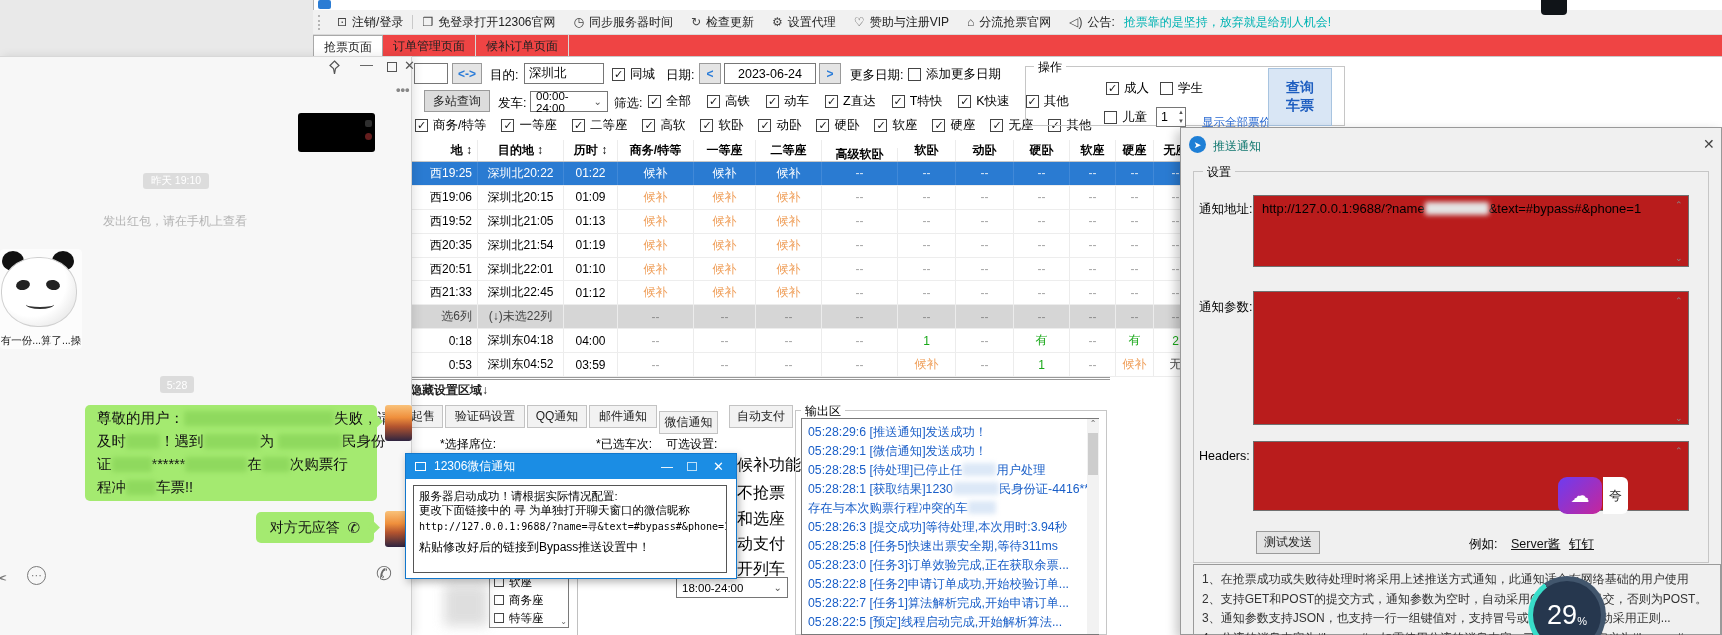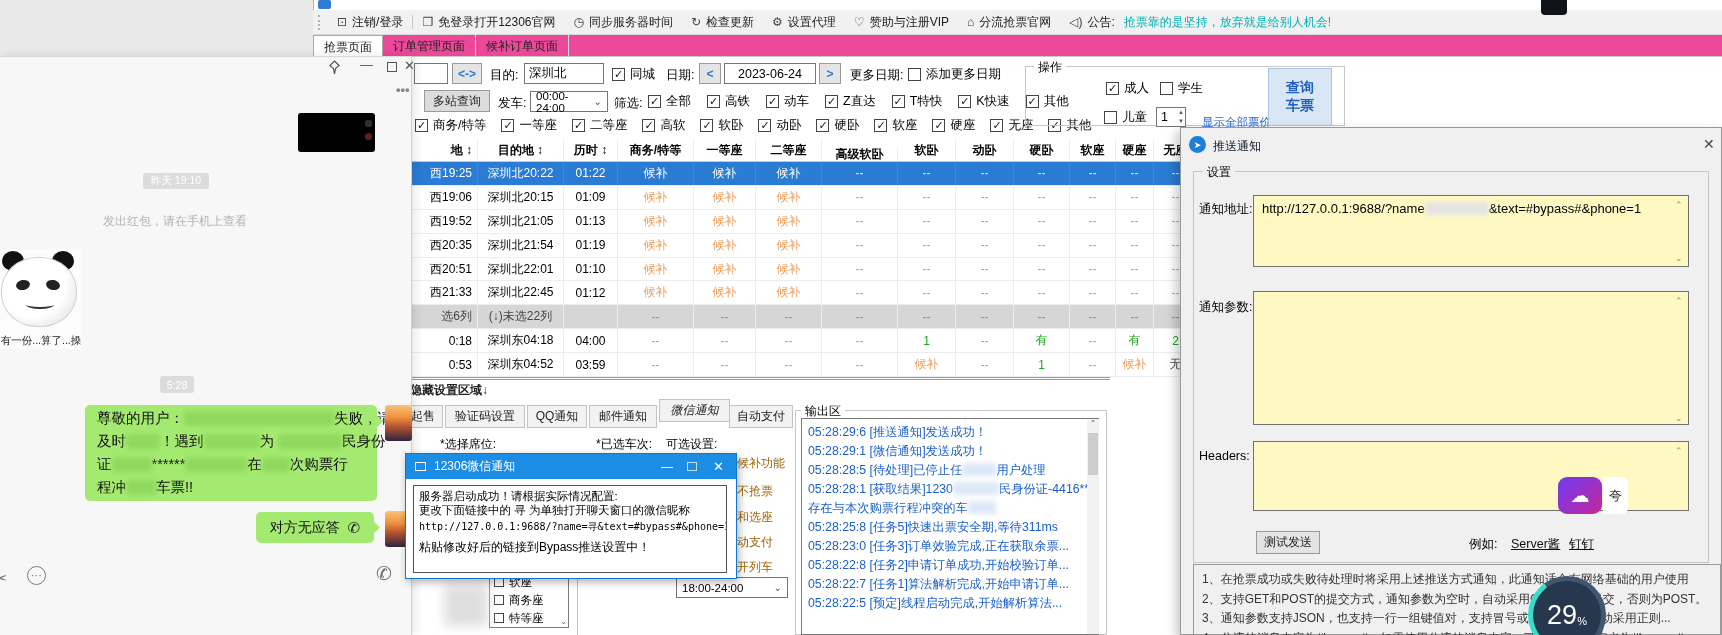--- a/index.html
+++ b/index.html
@@ -7,21 +7,21 @@
   .canvas{position:relative;width:1722px;height:635px;overflow:hidden;background:#e9e9e9}
   .abs{position:absolute}
   
   .main-win{left:313px;top:0;width:1409px;height:635px;background:#fff;border-left:1px solid #b3b3b3}
   .toolbar{left:313px;top:10px;width:1409px;height:25px;background:#f1f1f1;border-bottom:1px solid #d9d9d9;display:flex;align-items:center;font-size:12px;color:#222}
   .grip{width:4px;height:15px;margin:0 6px 0 5px;border-left:2px dotted #b5b5b5}
   .titem{display:flex;align-items:center;gap:5px;padding:0 9px;white-space:nowrap;cursor:default}
   .titem .ic{font-size:12px;color:#444}
   .tsep{width:1px;height:14px;background:#c9c9c9}
   .announce{color:#00b3b3;white-space:nowrap}
-  .tabstrip{left:313px;top:35px;width:1409px;height:22px;background:#ec4899;border-bottom:1px solid #c9c9c9;display:flex;font-size:12px}
+  .tabstrip{left:313px;top:35px;width:1409px;height:22px;background:#ef4444;border-bottom:1px solid #c9c9c9;display:flex;font-size:12px}
   .mtab{padding:3px 10px 0 10px;color:#222;border-right:1px solid #d8d8d8;cursor:default}
   .mtab.active{background:#fff;border:1px solid #a9a9a9;border-bottom:1px solid #fff;margin-bottom:-1px}
   
   .inp{position:absolute;background:#fff;border:1px solid #767676;font-size:12.5px;display:flex;align-items:center;padding:0 4px;color:#000}
   .btn{position:absolute;background:#e4e4e4;border:1px solid #9a9a9a;display:flex;align-items:center;justify-content:center;font-size:12px;color:#222;cursor:default}
   .btn.blue{color:#2b7cd8;font-weight:bold}
   .lbl{position:absolute;font-size:12.5px;color:#000;white-space:nowrap}
   .cb{display:inline-flex;align-items:center;gap:5px;font-size:12.5px;color:#000;white-space:nowrap}
   .cb i{width:13px;height:13px;border:1px solid #444;background:#fff;display:inline-flex;align-items:center;justify-content:center;font-style:normal;font-size:11px;line-height:1;color:#111}
   .cb.on i::before{content:"✓";font-weight:bold}
@@ -39,21 +39,21 @@
   .selrow{background:#2a7bd2;color:#fff}
   .selrow .tcell{border-right-color:#4189d8}
   .sumrow{background:#d6d6d6;color:#444}
   .wl{color:#ef9d57}.selrow .wl{color:#fff}
   .dim{color:#a6a6a6}.selrow .dim{color:#d8e6f6}.sumrow .dim{color:#8f8f8f}
   .ok{color:#18a818}.none{color:#444}
   .dbl{position:absolute;left:404px;top:377px;width:706px;border-top:3px double #999}
   .divtxt{position:absolute;left:404px;top:382px;width:706px;font-size:12px;font-weight:bold;color:#222}
   
   .stab{position:absolute;height:23px;background:#f2f2f2;border:1px solid #c3c3c3;display:flex;align-items:center;justify-content:center;font-size:12px;color:#222;white-space:nowrap;overflow:hidden}
-  .frag{position:absolute;font-size:12px;color:#a16207;white-space:nowrap}
+  .frag{position:absolute;font-size:16px;color:#000000;white-space:nowrap}
   
   .logbox{position:absolute;left:801px;top:418px;width:298px;height:217px;background:#fff;border:1px solid #7a7a7a;overflow:hidden;padding:4px 2px 0 6px}
   .logline{font-size:12.3px;line-height:19px;color:#1a5fc8;white-space:nowrap}
   .blurseg{display:inline-block;height:13px;border-radius:2px;vertical-align:-2px;filter:blur(2.5px)}
   .logline .blurseg{background:#dce8f7}
   .sbar{position:absolute;left:1087px;top:419px;width:12px;height:215px;background:#f2f2f2;font-size:8px;color:#666;text-align:center}
   .sthumb{position:absolute;left:1088px;top:433px;width:10px;height:42px;background:#cdcdcd}
   
   .chat{left:0;top:56px;width:412px;height:579px;background:#f7f7f7;border-top:1px solid #d8d8d8;border-right:1px solid #cfcfcf;box-shadow:3px 0 9px rgba(0,0,0,.10)}
   .ctrl{position:absolute;color:#555;font-size:13px}
@@ -62,21 +62,21 @@
   .bubble{position:absolute;background:#a4ea70;border-radius:5px;color:#111}
   .bubble .tail{position:absolute;right:-4px;top:12px;width:9px;height:9px;background:#a4ea70;transform:rotate(45deg)}
   .bline{font-size:14.5px;line-height:23px;white-space:nowrap}
   .bline .blurseg{background:#8fd95e;height:15px;vertical-align:-3px}
   .avatar{position:absolute;width:27px;height:36px;border-radius:3px;background:linear-gradient(#f9c27a 0%,#ef8f3c 35%,#b3542f 60%,#2e2440 100%)}
   .meme{position:absolute;left:0;top:249px;width:82px;height:100px;background:#fcfcfc;border-radius:4px;overflow:hidden}
   
   .wxdlg{left:405px;top:453px;width:332px;height:126px;background:#fff;border:1px solid #1177cc;box-shadow:2px 3px 8px rgba(0,0,0,.3)}
   .wxtitle{position:absolute;left:0;top:0;width:100%;height:25px;background:#1b8de4;color:#fff;display:flex;align-items:center;font-size:12px}
   .pushdlg{left:1180px;top:127px;width:542px;height:508px;background:#f0f0f0;border:1px solid #999;box-shadow:-4px 4px 10px rgba(0,0,0,.22)}
-  .txtarea{position:absolute;background:#fef9c3;border:1px solid #707070}
+  .txtarea{position:absolute;background:#b91c1c;border:1px solid #707070}
   .scrgl{position:absolute;font-size:9px;color:#888}
   .noteline{font-size:12px;line-height:19.5px;color:#333;white-space:nowrap}
   
   .quark{left:1558px;top:477px;width:44px;height:37px;border-radius:9px;background:linear-gradient(135deg,#6d3cf0,#c6269b);display:flex;align-items:center;justify-content:center;color:#fff;font-size:19px;z-index:40}
   .quarktag{left:1603px;top:477px;width:25px;height:37px;border-radius:0 6px 6px 0;background:#fff;display:flex;align-items:center;justify-content:center;font-size:13px;color:#333;z-index:39}
   .badge{left:1528px;top:576px;width:78px;height:78px;border-radius:50%;background:conic-gradient(from 220deg,#38dcc9 0deg 104deg,#42566d 104deg 360deg);display:flex;align-items:center;justify-content:center;z-index:41}
   .badge .in{width:68px;height:68px;border-radius:50%;background:#26374e;color:#fff;display:flex;align-items:center;justify-content:center;font-size:27px}
   .badge .pc{font-size:11px;margin-top:12px}
   .darkfrag{left:1541px;top:0;width:26px;height:15px;background:#101418;border-radius:0 0 4px 4px;z-index:41}
 </style>
@@ -411,21 +411,21 @@
       </div>
     </div>
   <div class="dbl"></div>
   <div class="divtxt">↓隐藏设置区域↓</div>
 
   <div id="settings-tabs">
       <div class="stab" style="left: 403px; top: 405px; width: 40px;">起售</div>
       <div class="stab" style="left: 445px; top: 405px; width: 80px;">验证码设置</div>
       <div class="stab" style="left: 527px; top: 405px; width: 60px;">QQ通知</div>
       <div class="stab" style="left: 589px; top: 405px; width: 68px;">邮件通知</div>
-      <div class="stab" style="left: 659px; top: 399px; width: 71px; font-style: italic;">微信通知</div>
+      <div class="stab" style="left: 659px; top: 411px; width: 59px;">微信通知</div>
       <div class="stab" style="left: 729px; top: 405px; width: 64px;">自动支付</div>
     </div>
   <div class="lbl" style="left:440px;top:436px;font-size:12px">*选择席位:</div>
   <div class="lbl" style="left:596px;top:436px;font-size:12px">*已选车次:</div>
   <div class="lbl" style="left:666px;top:436px;font-size:12px">可选设置:</div>
   <div id="option-frags">
       <div class="frag" style="left: 737px; top: 455px;">候补功能</div>
       <div class="frag" style="left: 737px; top: 483px;">不抢票</div>
       <div class="frag" style="left: 737px; top: 509px;">和选座</div>
       <div class="frag" style="left: 737px; top: 534px;">动支付</div>
@@ -452,20 +452,21 @@
     </div>
 
   <div class="groupbox" style="left:795px;top:410px;width:312px;height:225px"></div>
   <div class="glegend" style="left:801px;top:403px;font-weight:bold;font-weight:normal">输出区</div>
   <div class="logbox" id="log-box">
       <div class="logline"><span>05:28:29:6  [推送通知]发送成功！</span></div>
       <div class="logline"><span>05:28:29:1  [微信通知]发送成功！</span></div>
       <div class="logline"><span>05:28:28:5  [待处理]已停止任</span><span class="blurseg" style="width: 34px;"></span><span>用户处理</span></div>
       <div class="logline"><span>05:28:28:1  [获取结果]1230</span><span class="blurseg" style="width: 46px;"></span><span>民身份证-4416******</span></div>
       <div class="logline"><span>存在与本次购票行程冲突的车</span><span class="blurseg" style="width: 28px;"></span></div>
+      <div class="logline"><span>05:28:26:3  [提交成功]等待处理,本次用时:3.94秒</span></div>
       <div class="logline"><span>05:28:25:8  [任务5]快速出票安全期,等待311ms</span></div>
       <div class="logline"><span>05:28:23:0  [任务3]订单效验完成,正在获取余票...</span></div>
       <div class="logline"><span>05:28:22:8  [任务2]申请订单成功,开始校验订单...</span></div>
       <div class="logline"><span>05:28:22:7  [任务1]算法解析完成,开始申请订单...</span></div>
       <div class="logline"><span>05:28:22:5  [预定]线程启动完成,开始解析算法...</span></div>
     </div>
   <div class="sbar">⌃</div>
   <div class="sthumb"></div>
 
   <div class="abs chat"></div>
@@ -529,21 +530,21 @@
     <div class="abs" style="left:7px;top:31px;width:314px;height:88px;border:1px solid #555;background:#fff;padding:3px 5px;overflow:hidden">
       <div style="font-size:11.5px;line-height:14px;white-space:nowrap">服务器启动成功！请根据实际情况配置:</div>
       <div style="font-size:11.5px;line-height:14px;white-space:nowrap">更改下面链接中的 寻 为单独打开聊天窗口的微信昵称</div>
       <div style="font-family:'DejaVu Sans Mono','Liberation Mono',monospace;font-size:10px;line-height:20px;white-space:nowrap">http://127.0.0.1:9688/?name=寻&amp;text=#bypass#&amp;phone=1</div>
       <div style="font-size:12px;line-height:20px;white-space:nowrap">粘贴修改好后的链接到Bypass推送设置中！</div>
     </div>
   </div>
 
   <div class="abs pushdlg">
     <div class="abs" style="left:8px;top:8px;width:17px;height:17px;border-radius:50%;background:#1e7fd6;color:#fff;display:flex;align-items:center;justify-content:center;font-size:9px">➤</div>
-    <div class="abs" style="left:32px;top:10px;font-size:12px;color:#0f172a">推送通知</div>
+    <div class="abs" style="left:32px;top:10px;font-size:12px;color:#0f766e">推送通知</div>
     <div class="abs" style="left:522px;top:8px;font-size:14px;color:#444">✕</div>
 
     <div class="abs" style="left:12px;top:43px;width:516px;height:392px;border:1px solid #c6c6c6"></div>
     <div class="abs" style="left:22px;top:36px;background:#f0f0f0;padding:0 4px;font-size:12px">设置</div>
 
     <div class="abs" style="left:18px;top:73px;font-size:12.5px">通知地址:</div>
     <div class="txtarea" style="left:72px;top:67px;width:436px;height:72px;padding:5px 8px;font-size:13px;white-space:nowrap;overflow:hidden">
       <span>http://127.0.0.1:9688/?name</span><span class="blurseg" style="width:64px;background:#e4e4e4"></span><span>&amp;text=#bypass#&amp;phone=1</span>
     </div>
     <div class="scrgl" style="left:494px;top:72px">⌃</div>

